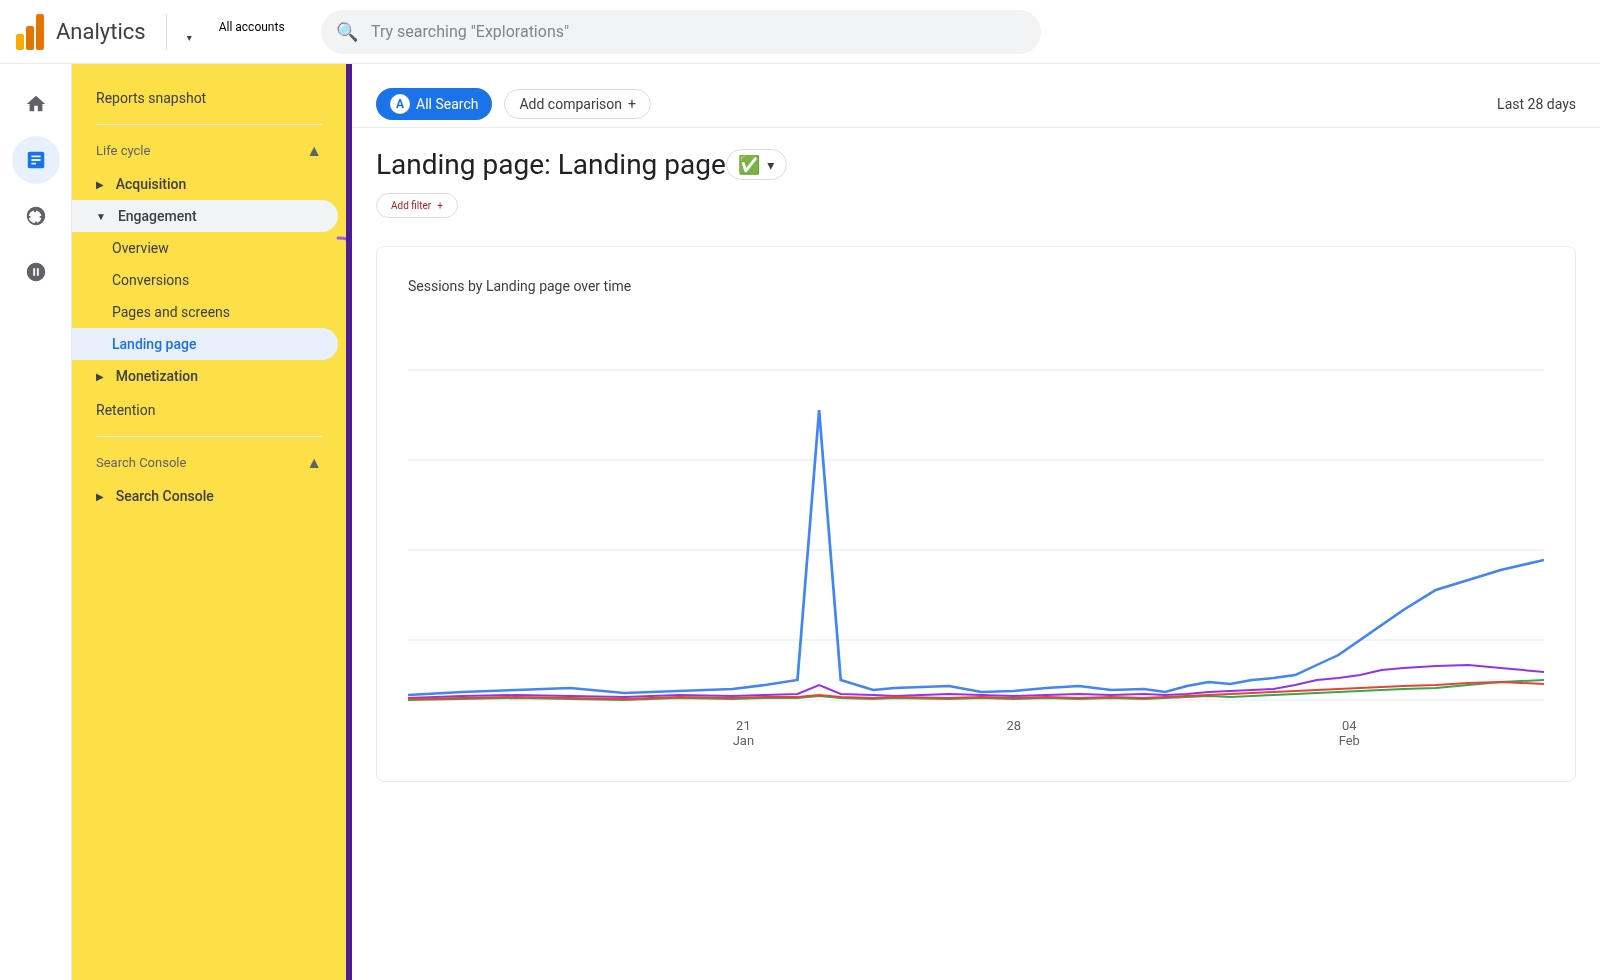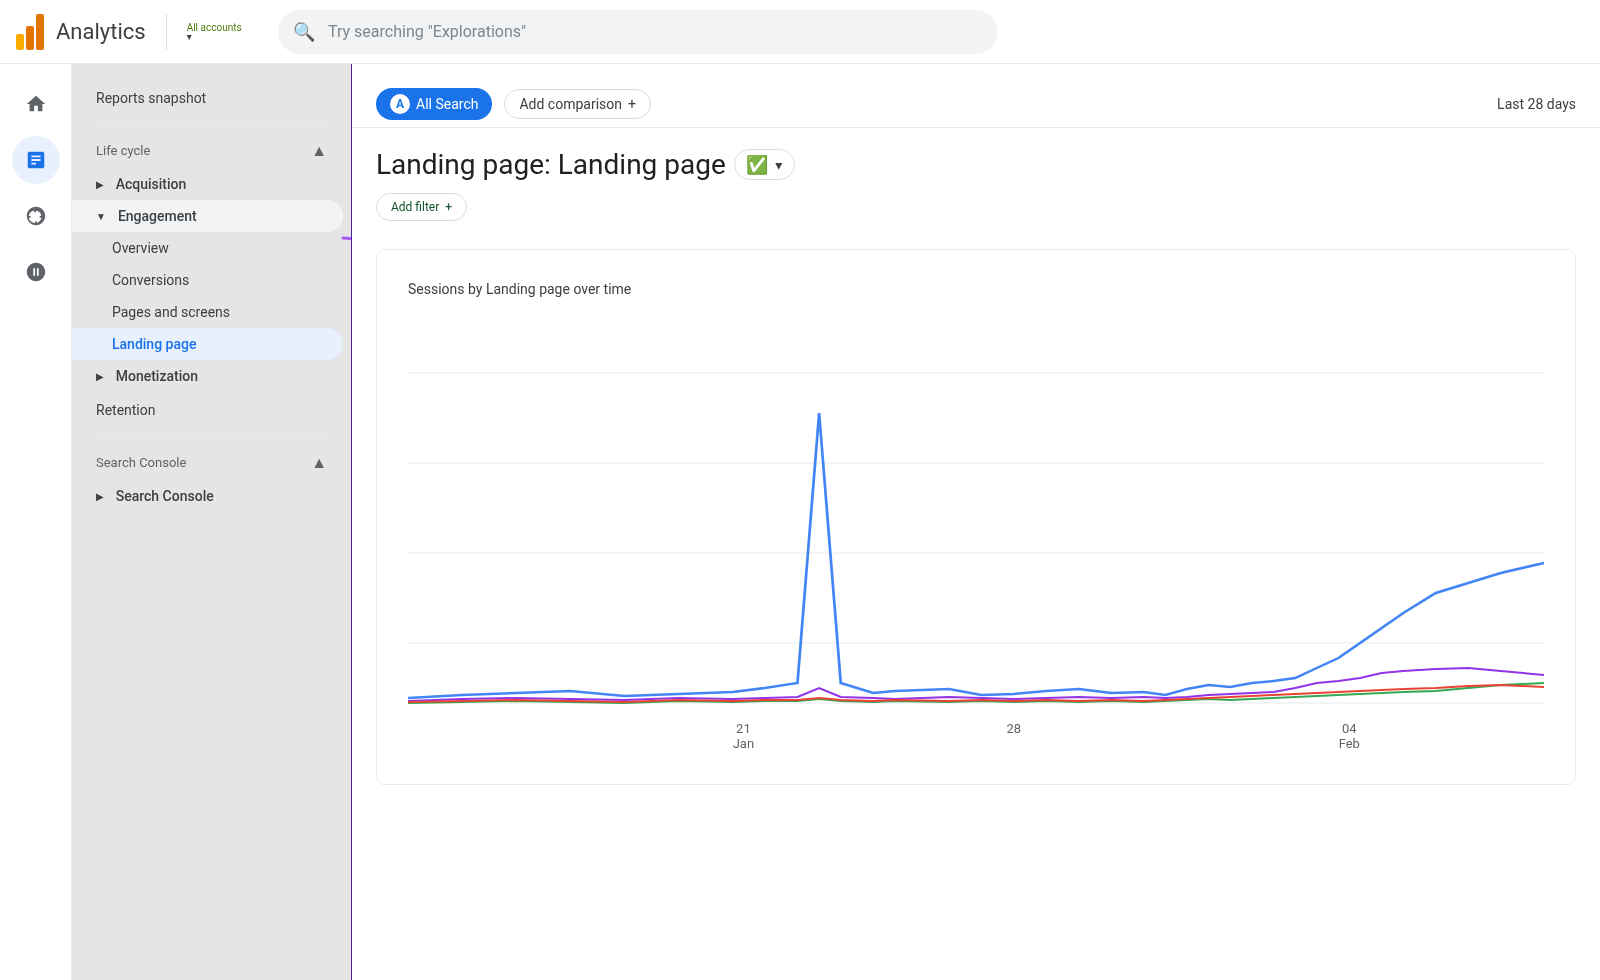--- a/index.html
+++ b/index.html
@@ -41,22 +41,23 @@
       height: 36px;
       background: #dadce0;
       margin: 0 8px;
     }
     .all-accounts {
       display: flex;
       flex-direction: column;
       cursor: pointer;
     }
     .all-accounts-label {
-      font-size: 10px;
-      color: #4d7c0f;
+      font-size: 12px;
+      color: #000000;
+      margin-left: 32px;
     }
     .all-accounts-arrow {
       font-size: 10px;
       color: #3c4043;
       margin-top: -2px;
     }
     .search-bar {
       flex: 1;
       max-width: 720px;
       margin-left: 32px;
@@ -110,22 +111,22 @@
       position: relative;
     }
     .nav-icon-btn.active {
       background: #e8f0fe;
       color: #1a73e8;
     }
 
     
     .sidebar {
       width: 280px;
-      background: #e5e5e5;
-      border-right: 1px solid #4c1d95;
+      background: #fde047;
+      border-right: 6px solid #4c1d95;
       overflow-y: auto;
       flex-shrink: 0;
       padding: 16px 0;
     }
     .sidebar-item {
       padding: 10px 24px;
       cursor: pointer;
       font-size: 14px;
       color: #3c4043;
       display: flex;
@@ -242,21 +243,21 @@
       cursor: pointer;
     }
 
     
     .page-title-area {
       padding: 20px 24px 12px;
     }
     .page-title-row {
       display: flex;
       align-items: center;
-      gap: 8px;
+      gap: 0;
       margin-bottom: 12px;
     }
     .page-title-text {
       font-size: 28px;
       font-weight: 400;
       color: #202124;
     }
     .title-badge {
       display: flex;
       align-items: center;
@@ -269,22 +270,22 @@
       color: #3c4043;
     }
     .title-badge .check-icon {
       color: #34a853;
       font-size: 18px;
     }
     .add-filter-btn {
       border: 1px solid #dadce0;
       border-radius: 20px;
       padding: 6px 14px;
-      font-size: 12px;
-      color: #14532d;
+      font-size: 10px;
+      color: #b91c1c;
       display: flex;
       align-items: center;
       gap: 6px;
       cursor: pointer;
       width: fit-content;
     }
 
     
     .chart-container {
       margin: 16px 24px;

